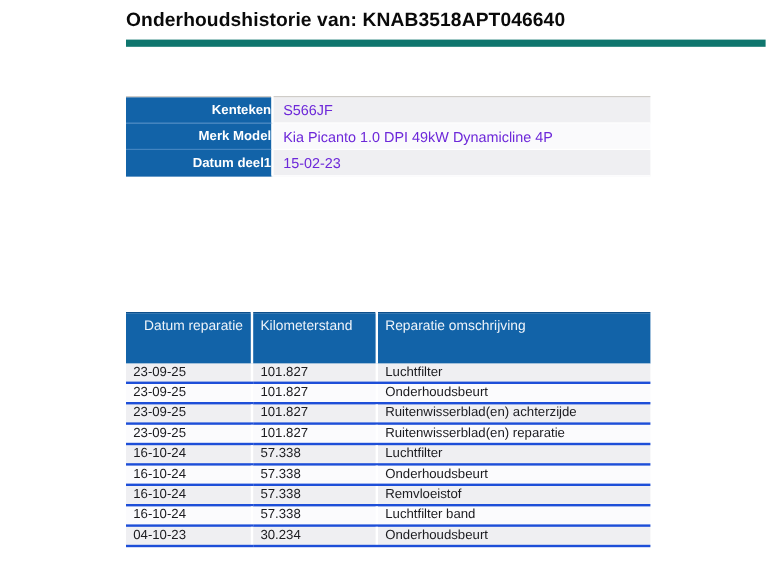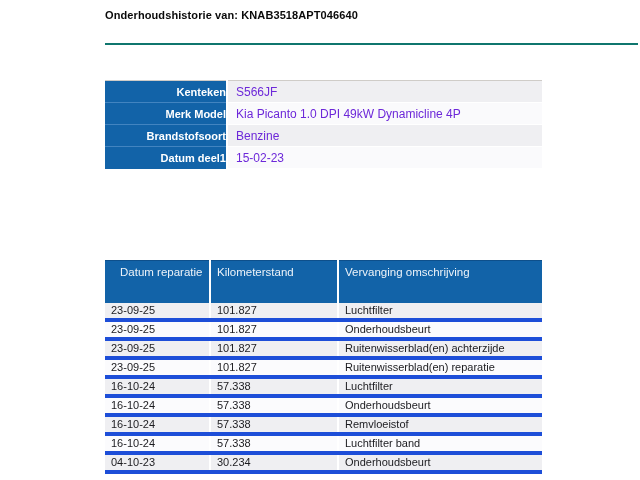--- a/index.html
+++ b/index.html
@@ -18,26 +18,26 @@
     overflow: hidden;
     background: #ffffff;
   }
   
   .doc-title {
     position: absolute;
     left: 105px;
     top: 9px;
     width: 533px;
     margin: 0;
-    font-size: 11px;
+    font-size: 16px;
     font-weight: bold;
     color: #0a0a0a;
     letter-spacing: 0.1px;
-    padding-bottom: 22px;
-    border-bottom: 2px solid #0f766e;
+    padding-bottom: 6px;
+    border-bottom: 6px solid #0f766e;
   }
 
   table { border-collapse: collapse; table-layout: fixed; }
 
   
   .info-table {
     position: absolute;
     left: 105px;
     top: 80px;
     width: 437px;
@@ -83,28 +83,28 @@
     text-align: left;
     vertical-align: top;
     height: 42px;
     box-sizing: border-box;
     padding: 5px 0 0 6px;
     border-top: 1px solid #0d4f8b;
     border-right: 2px solid #ffffff;
   }
   .maint-table thead th:last-child { border-right: none; }
   .maint-table thead th.col-date { width: 105px; padding-left: 15px; }
-  .maint-table thead th.col-km   { width: 128px; margin-left: 32px; }
+  .maint-table thead th.col-km   { width: 104px; margin-left: 32px; }
   .maint-table tbody td {
     color: #1b1b1f;
     font-size: 11px;
     vertical-align: middle;
     height: 15px;
     padding: 0 12px 0 6px;
-    border-bottom: 4px solid #1d4ed8;
+    border-bottom: 2px solid #1d4ed8;
     border-right: 2px solid #ffffff;
   }
   .maint-table tbody td:last-child { border-right: none; margin-top: 10px; }
   .maint-table tbody tr.odd  td { background: #efeff2; }
   .maint-table tbody tr.even td { background: #fbfbfd; }
 </style>
 </head>
 <body>
 
 <div class="page">
@@ -116,38 +116,34 @@
   <tr>
     <th>Kenteken</th>
     <td>S566JF</td>
   </tr>
 
   <tr>
     <th>Merk Model</th>
     <td>Kia Picanto 1.0 DPI 49kW Dynamicline 4P</td>
   </tr>
 
-  <tr>
-    <th>Brandstofsoort</th>
-    <td>Benzine</td>
-  </tr>
 
   <tr>
     <th>Datum deel1</th>
     <td>15-02-23</td>
   </tr>
 </tbody>
   </table>
 
   <table class="maint-table">
     <thead>
       <tr id="maint-head">
           <th class="col-date">Datum reparatie</th>
           <th class="col-km">Kilometerstand</th>
-          <th class="col-desc">Vervanging omschrijving</th>
+          <th class="col-desc">Reparatie omschrijving</th>
         </tr>
     </thead>
     <tbody id="maint-body">
   <tr class="odd">
     <td>23-09-25</td>
     <td>101.827</td>
     <td>Luchtfilter</td>
   </tr>
 
   <tr class="even">

